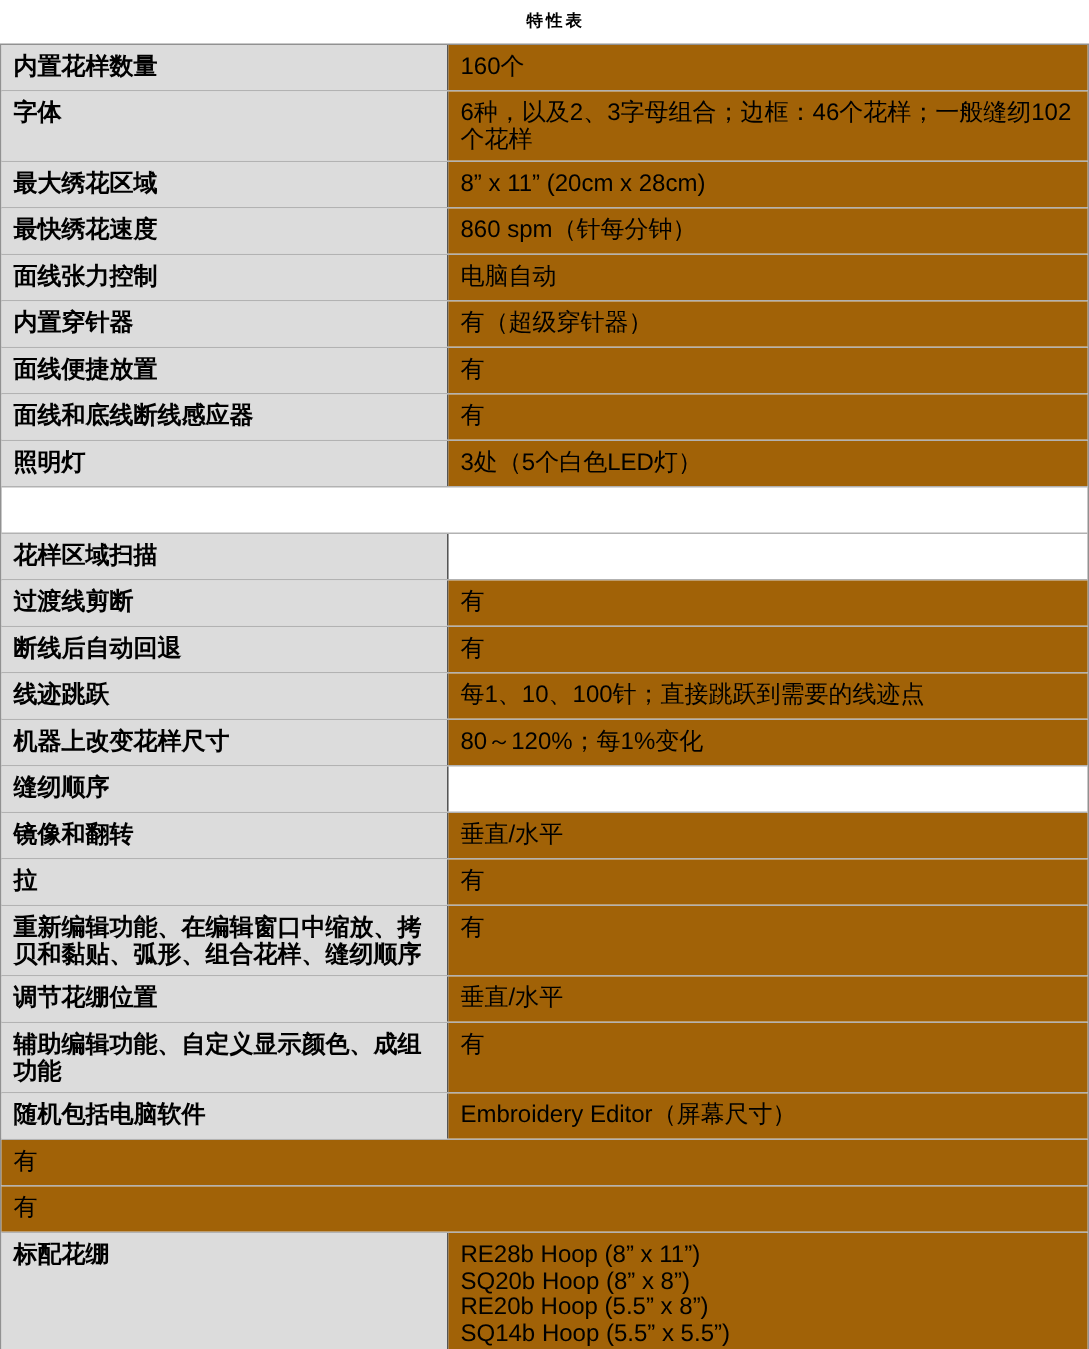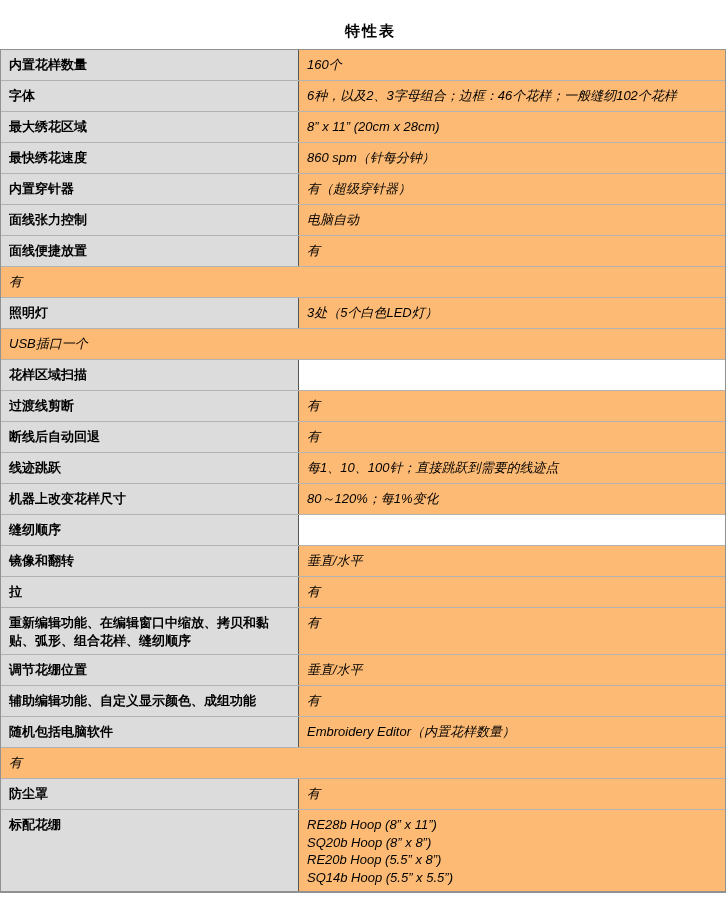--- a/index.html
+++ b/index.html
@@ -16,56 +16,54 @@
     background: #ffffff;
     color: var(--text-color);
     font-family: "Liberation Sans", "DejaVu Sans", sans-serif;
   }
   .page {
     width: 726px;
     margin: 0;
   }
   .title {
     text-align: center;
-    font-size: 15px;
+    font-size: 11px;
     font-weight: bold;
     letter-spacing: 2px;
     padding: 6px 0 8px 15px;
-    margin-top: 16px;
   }
   .spec-table {
     width: 726px;
     border: 1px solid var(--border-outer);
     border-bottom-width: 2px;
   }
   .row {
     display: flex;
     align-items: stretch;
     border-bottom: 1px solid var(--border-row);
     min-height: 31px;
   }
   .row:last-child {
     border-bottom: none;
   }
   .cell {
     padding: 6px 8px 5px 8px;
-    font-size: 13px;
+    font-size: 16px;
     line-height: 17.5px;
   }
   .cell.label {
     flex: 0 0 298px;
     width: 298px;
     background: var(--label-bg);
     font-weight: bold;
     border-right: 1px solid var(--border-divider);
   }
   .cell.value {
     flex: 1 1 auto;
-    background: #fdba74;
-    font-style: italic;
+    background: #a16207;
   }
 </style>
 </head>
 <body>
 
 <div class="page">
   <div class="title">特性表</div>
   <div class="spec-table">
       <div class="row">
     <div class="cell label">内置花样数量</div>
@@ -77,40 +75,40 @@
   </div>
       <div class="row">
     <div class="cell label">最大绣花区域</div>
     <div class="cell value">8” x 11” (20cm x 28cm)</div>
   </div>
       <div class="row">
     <div class="cell label">最快绣花速度</div>
     <div class="cell value">860 spm（针每分钟）</div>
   </div>
       <div class="row">
+    <div class="cell label">面线张力控制</div>
+    <div class="cell value">电脑自动</div>
+  </div>
+      <div class="row">
     <div class="cell label">内置穿针器</div>
     <div class="cell value">有（超级穿针器）</div>
-  </div>
-      <div class="row">
-    <div class="cell label">面线张力控制</div>
-    <div class="cell value">电脑自动</div>
   </div>
       <div class="row">
     <div class="cell label">面线便捷放置</div>
     <div class="cell value">有</div>
   </div>
       <div class="row">
+    <div class="cell label">面线和底线断线感应器</div>
     <div class="cell value">有</div>
   </div>
       <div class="row">
     <div class="cell label">照明灯</div>
     <div class="cell value">3处（5个白色LED灯）</div>
   </div>
       <div class="row">
-    <div class="cell value">USB插口一个</div>
   </div>
       <div class="row">
     <div class="cell label">花样区域扫描</div>
   </div>
       <div class="row">
     <div class="cell label">过渡线剪断</div>
     <div class="cell value">有</div>
   </div>
       <div class="row">
     <div class="cell label">断线后自动回退</div>
@@ -142,27 +140,26 @@
       <div class="row">
     <div class="cell label">调节花绷位置</div>
     <div class="cell value">垂直/水平</div>
   </div>
       <div class="row">
     <div class="cell label">辅助编辑功能、自定义显示颜色、成组功能</div>
     <div class="cell value">有</div>
   </div>
       <div class="row">
     <div class="cell label">随机包括电脑软件</div>
-    <div class="cell value">Embroidery Editor（内置花样数量）</div>
+    <div class="cell value">Embroidery Editor（屏幕尺寸）</div>
   </div>
       <div class="row">
     <div class="cell value">有</div>
   </div>
       <div class="row">
-    <div class="cell label">防尘罩</div>
     <div class="cell value">有</div>
   </div>
       <div class="row">
     <div class="cell label">标配花绷</div>
     <div class="cell value">
           <div>RE28b Hoop (8” x 11”)</div>
           <div>SQ20b Hoop (8” x 8”)</div>
           <div>RE20b Hoop (5.5” x 8”)</div>
           <div>SQ14b Hoop (5.5” x 5.5”)</div>
         </div>

